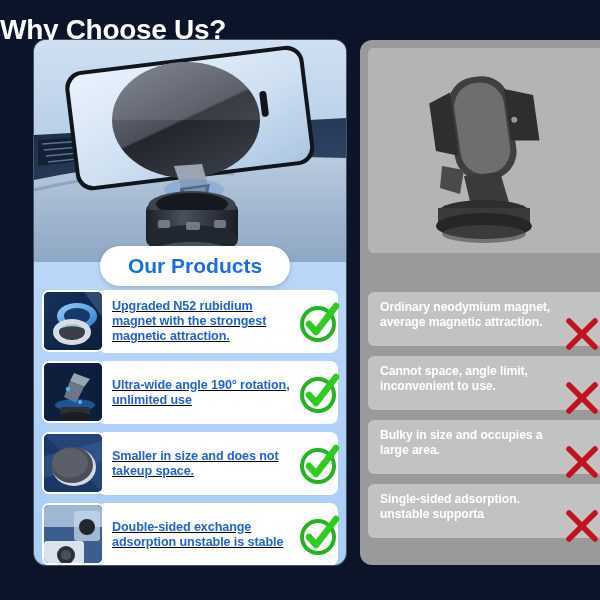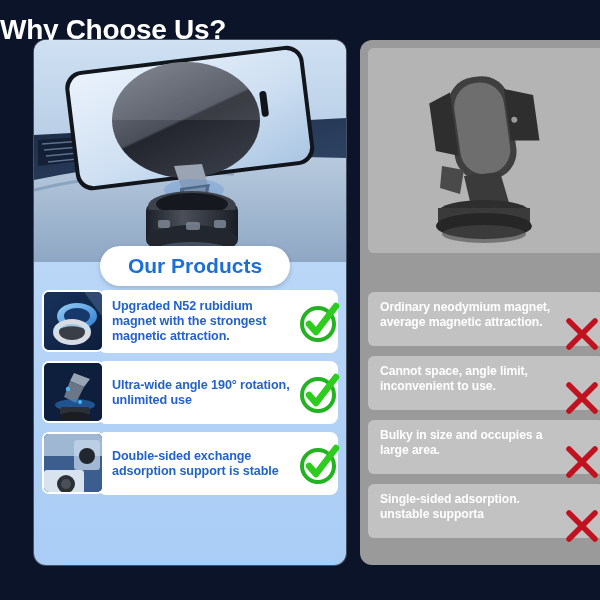--- a/index.html
+++ b/index.html
@@ -98,20 +98,21 @@
     width: 178px;
     color: #6e6e6e;
     font-size: 19px;
   }
 
   
   .rows-left {
     position: absolute;
     left: 8px; top: 250px;
     width: 296px;
+    text-decoration: underline;
   }
   .row-l {
     position: relative;
     display: flex;
     align-items: stretch;
     height: 63px;
     margin-bottom: 8px;
   }
   .thumb {
     width: 62px;
@@ -318,35 +319,54 @@
         </div>
         <div class="row-card">
           <span class="row-text">Ultra-wide angle 190° rotation, unlimited use</span>
           <svg class="check-icon" viewBox="0 0 48 48">
             <circle cx="22" cy="26" r="16" fill="none" stroke="#22b222" stroke-width="4"></circle>
             <path d="M13 26 L20 34 L40 8" fill="none" stroke="#2ecc1f" stroke-width="6.5" stroke-linecap="round" stroke-linejoin="round"></path>
           </svg>
         </div>
       </div>
 
+      <div class="row-l">
+        <div class="thumb">
+          <svg viewBox="0 0 62 62" width="62" height="62">
+            <rect width="62" height="62" fill="#1b3767"></rect>
+            <path d="M0 0 L62 0 L62 62 Z" fill="#2a4a80" opacity="0.7"></path>
+            <path d="M0 22 L62 6 L62 26 L0 44 Z" fill="#3d6099" opacity="0.5"></path>
+            <ellipse cx="30" cy="33" rx="22" ry="19" fill="#d6dae0"></ellipse>
+            <ellipse cx="28" cy="31" rx="21" ry="18" fill="#494e57"></ellipse>
+            <ellipse cx="26" cy="29" rx="18" ry="15" fill="#5a5f69"></ellipse>
+          </svg>
+        </div>
+        <div class="row-card">
+          <span class="row-text">Smaller in size and does not takeup space.</span>
+          <svg class="check-icon" viewBox="0 0 48 48">
+            <circle cx="22" cy="26" r="16" fill="none" stroke="#22b222" stroke-width="4"></circle>
+            <path d="M13 26 L20 34 L40 8" fill="none" stroke="#2ecc1f" stroke-width="6.5" stroke-linecap="round" stroke-linejoin="round"></path>
+          </svg>
+        </div>
+      </div>
 
       <div class="row-l">
         <div class="thumb">
           <svg viewBox="0 0 62 62" width="62" height="62">
             <rect width="62" height="62" fill="#3c5e8e"></rect>
             <rect x="0" y="0" width="62" height="22" fill="#9fb7d2"></rect>
             <rect x="30" y="6" width="26" height="30" rx="3" fill="#c3d6ea" opacity="0.75"></rect>
             <circle cx="43" cy="22" r="8" fill="#22262e"></circle>
             <rect x="0" y="36" width="40" height="26" rx="3" fill="#d9e3ee"></rect>
             <circle cx="22" cy="50" r="9" fill="#2b2f38"></circle>
             <circle cx="22" cy="50" r="5" fill="#4a4f5a"></circle>
           </svg>
         </div>
         <div class="row-card">
-          <span class="row-text">Double-sided exchange adsorption support is stable</span>
+          <span class="row-text">Double-sided exchange adsorption unstable is stable</span>
           <svg class="check-icon" viewBox="0 0 48 48">
             <circle cx="22" cy="26" r="16" fill="none" stroke="#22b222" stroke-width="4"></circle>
             <path d="M13 26 L20 34 L40 8" fill="none" stroke="#2ecc1f" stroke-width="6.5" stroke-linecap="round" stroke-linejoin="round"></path>
           </svg>
         </div>
       </div>
 
     </div>
   </div>
 

